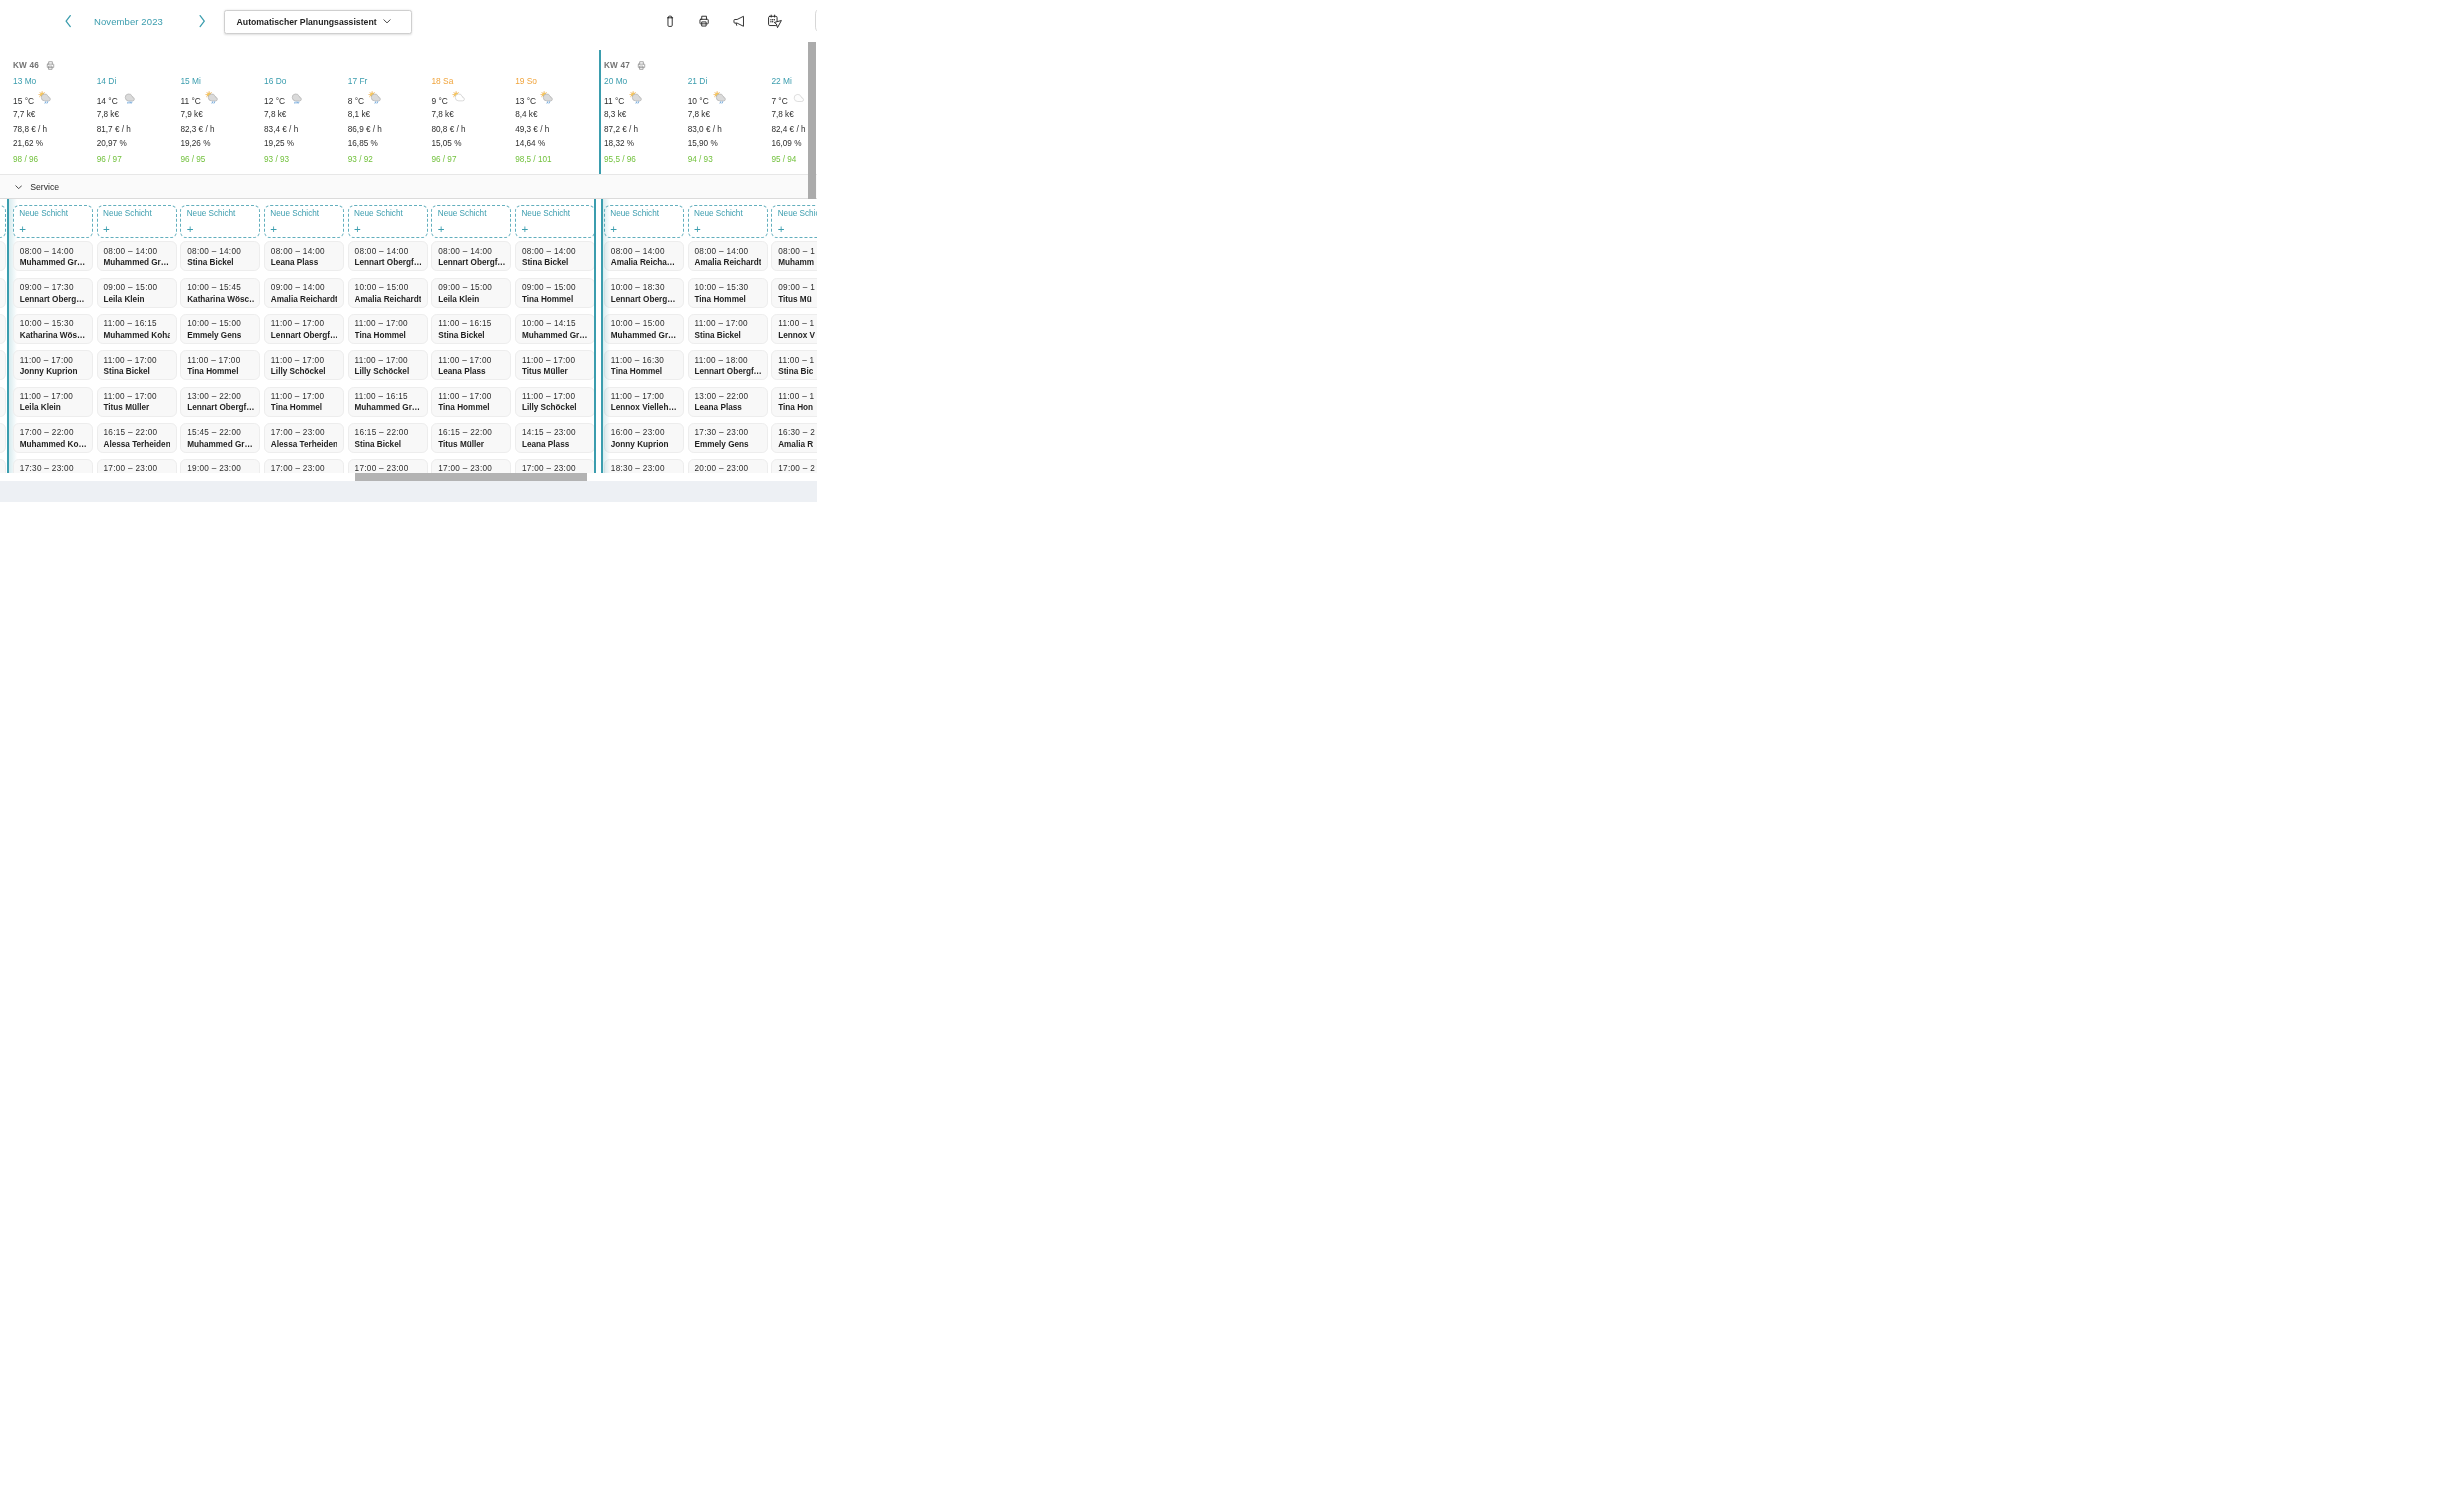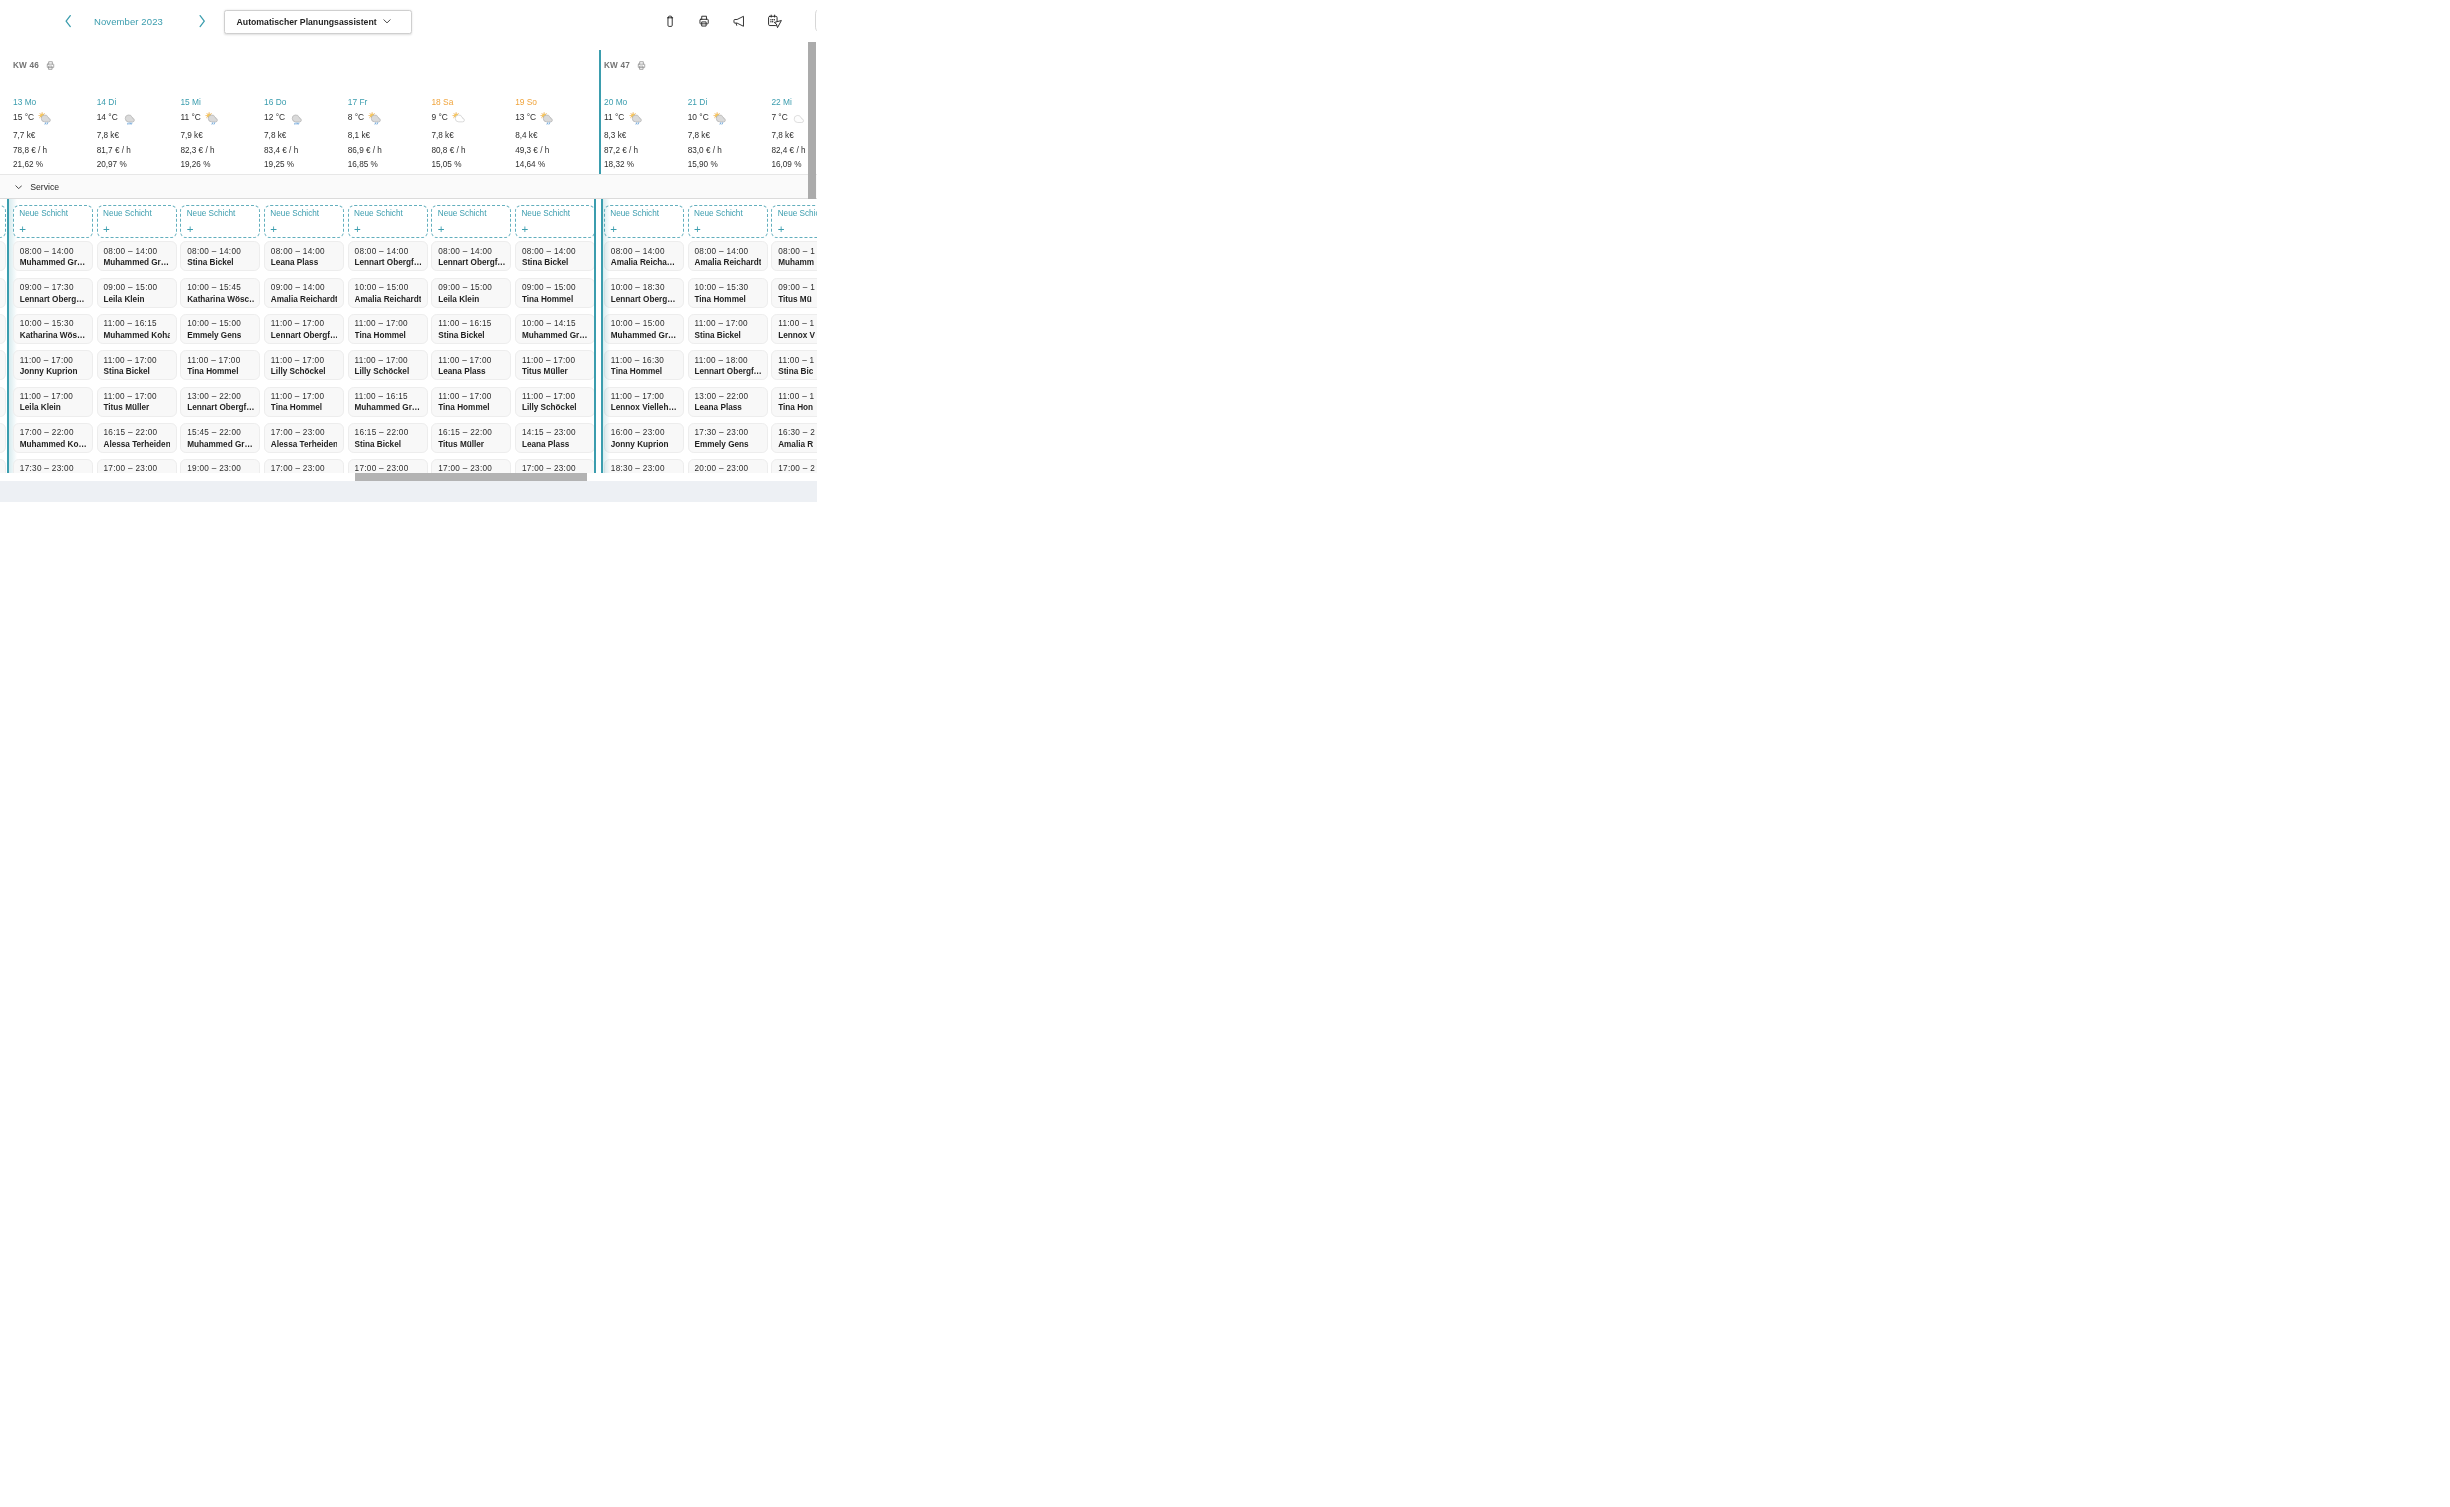--- a/index.html
+++ b/index.html
@@ -25,24 +25,24 @@
 
   
   .band{position:absolute;top:47px;left:0;width:100%;height:127px;background:#fff;}
   .week-block{position:absolute;top:0;}
   #wk46{left:13px;width:585px;}
   #wk47{left:604px;width:327px;}
   .kw-row{height:16px;display:flex;align-items:center;gap:6.3px;margin-top:10.5px;}
   .kw-label{font-size:8.2px;font-weight:700;color:#737373;letter-spacing:0.2px;}
   .kw-print{cursor:pointer;display:flex;}
   .day-row{display:flex;gap:3.7px;margin-top:2.6px;}
-  .day-col{width:80px;flex:0 0 80px;margin-top:21px;}
+  .day-col{width:80px;flex:0 0 80px;}
   .day-date{font-size:8.4px;font-weight:500;color:#3B9DAE;margin-bottom:5.3px;white-space:nowrap;}
   .day-date.weekend{color:#F0A43C;}
-  .day-temp{display:flex;align-items:flex-start;gap:4.2px;height:14.2px;font-size:8.4px;color:#2e2e2e;margin-bottom:2.6px;}
+  .day-temp{display:flex;align-items:flex-end;gap:4.2px;height:14.2px;font-size:8.4px;color:#2e2e2e;margin-bottom:2.6px;}
   .day-num{font-size:8.2px;color:#2e2e2e;line-height:14.5px;white-space:nowrap;}
   .day-ratio{font-size:8.2px;font-weight:500;color:#72C13D;line-height:14.5px;margin-top:1.6px;white-space:nowrap;}
   .header-divider{position:absolute;left:599px;top:2.6px;width:1.8px;height:149px;background:#3B9DAE;}
 
   .right-strip{position:absolute;left:808px;top:42px;width:8.4px;height:157px;background:#ABABAB;z-index:7;}
 
   
   .service{position:absolute;top:174px;left:0;width:100%;height:25px;background:#FAFAFA;
            border-top:0.5px solid #E7E7E7;border-bottom:0.5px solid #DBDBDB;box-sizing:border-box;
            display:flex;align-items:center;gap:8px;padding-left:14.8px;cursor:pointer;}

